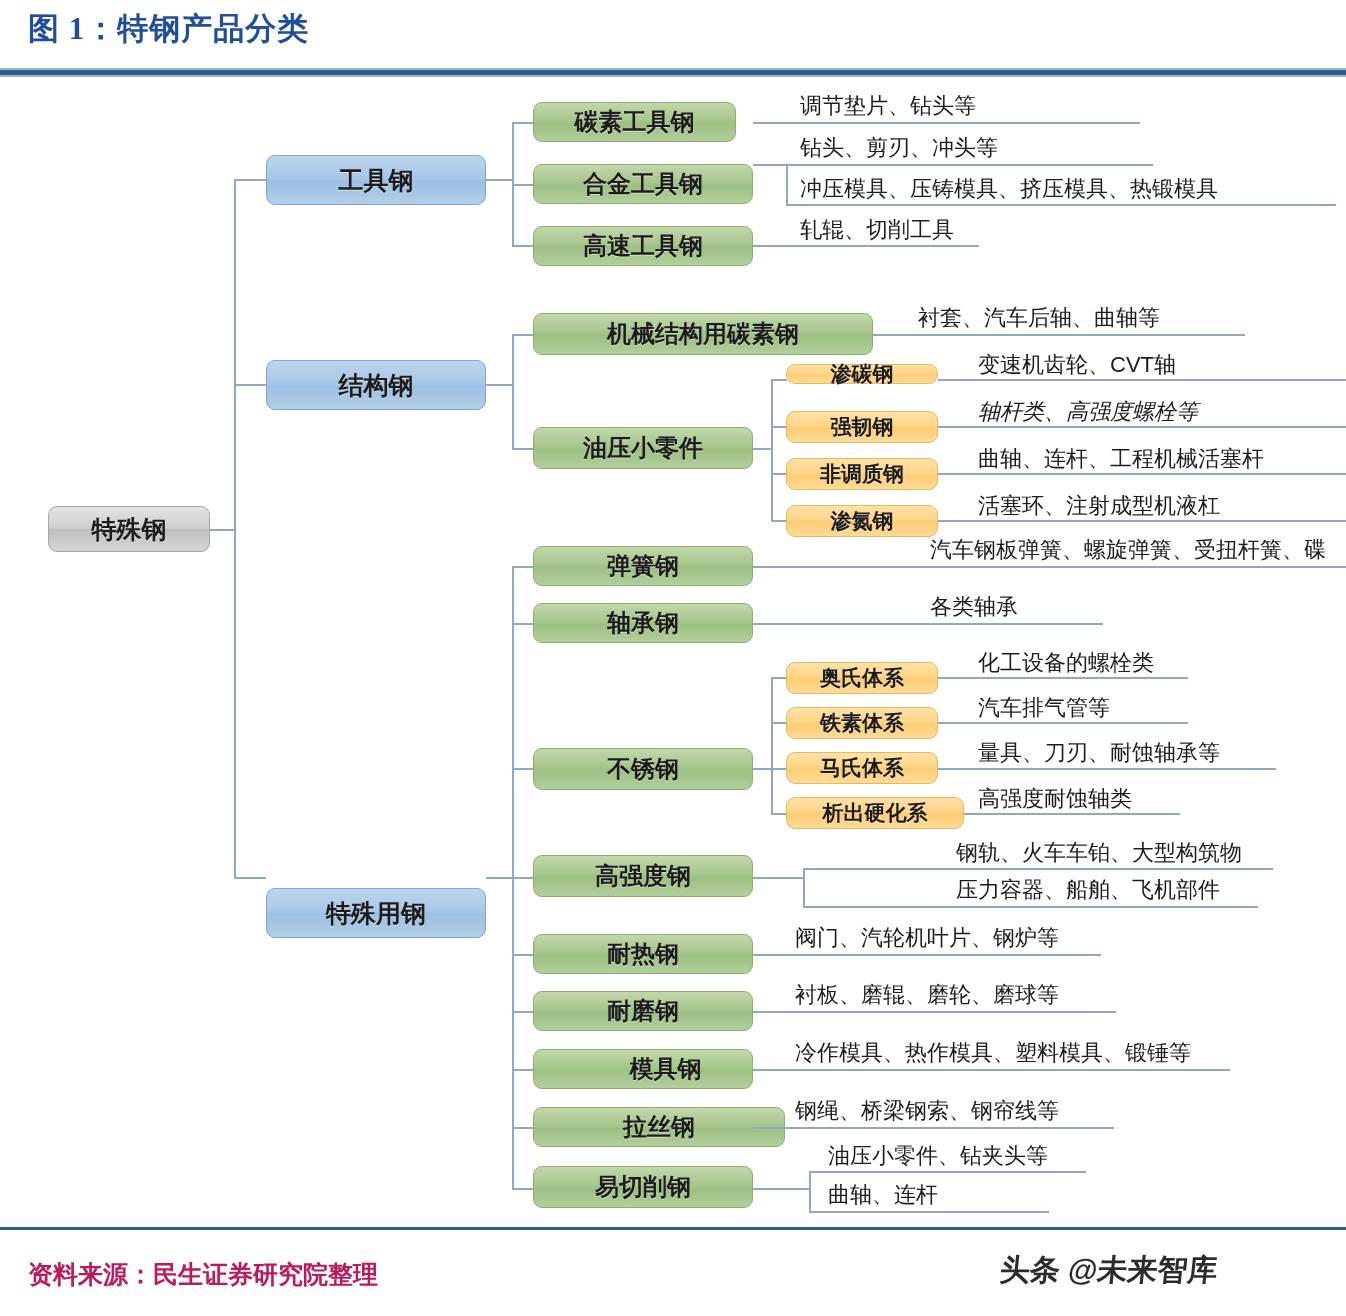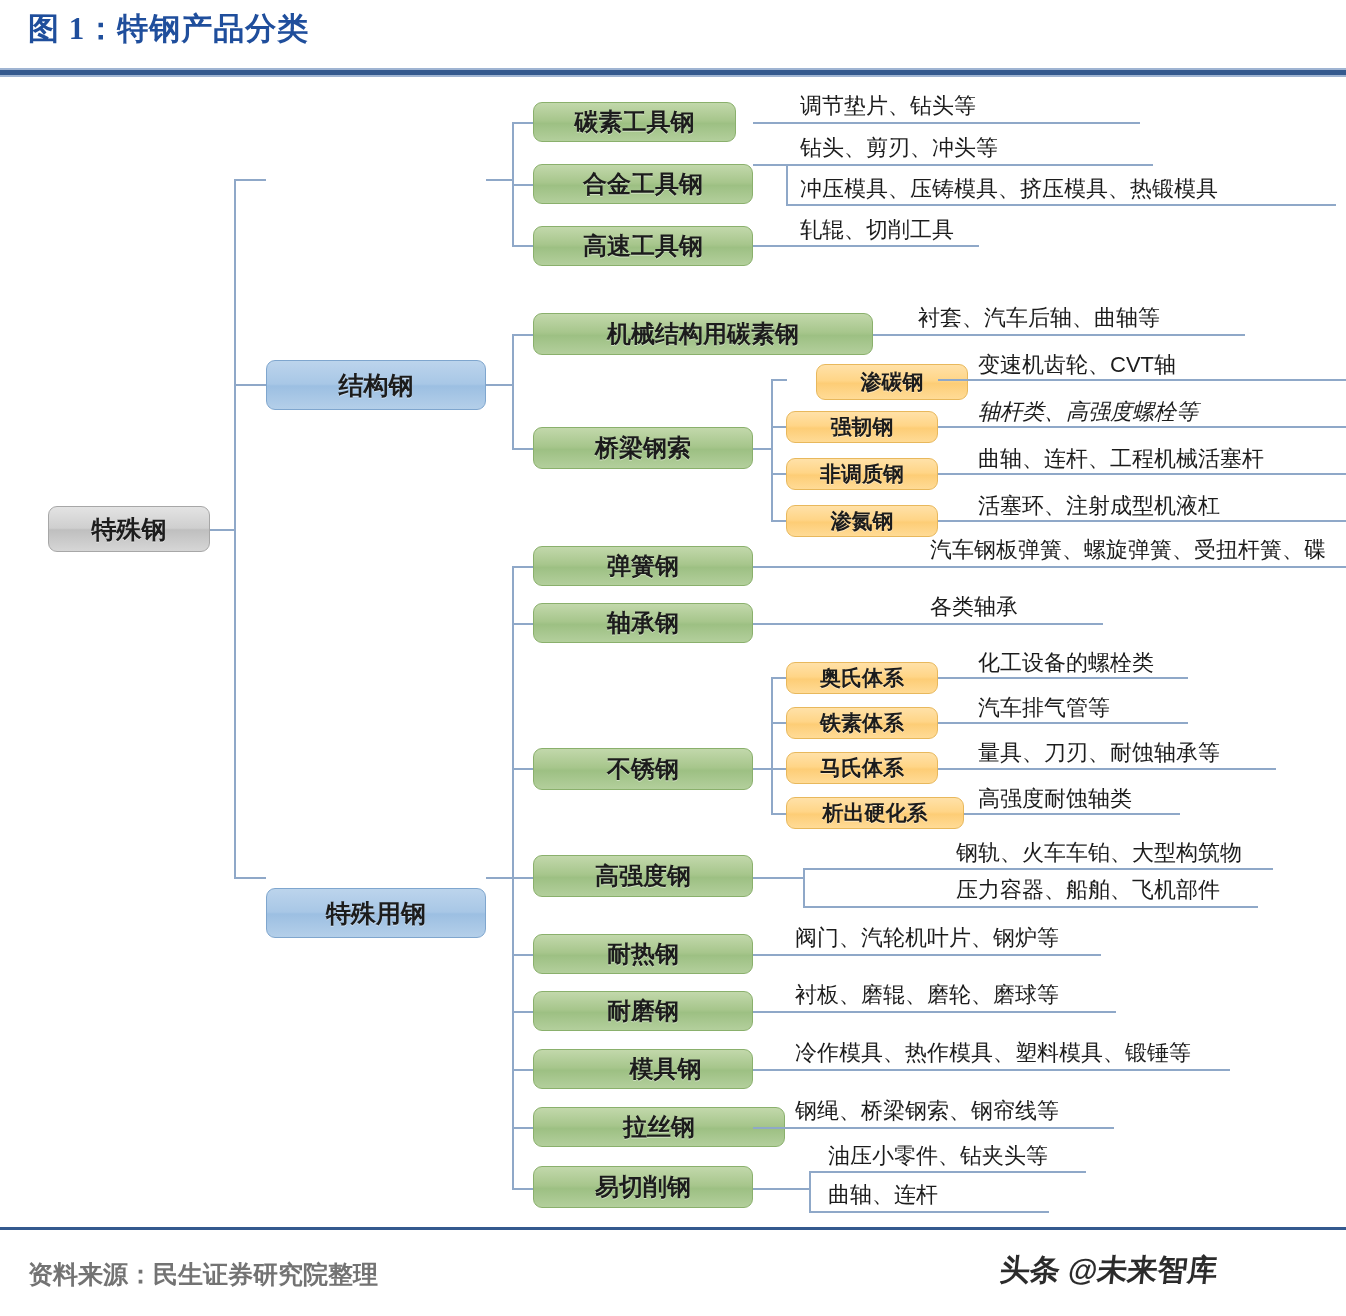--- a/index.html
+++ b/index.html
@@ -25,21 +25,21 @@
     border-top:2px solid #9fb4d2;
     border-bottom:2px solid #9fb4d2;
     box-sizing:border-box;
   }
   .rule-bottom{
     position:absolute;left:0;top:1227px;width:1346px;height:3px;
     background:#34598e;
   }
   .source{
     position:absolute;left:28px;top:1258px;
-    font-size:25px;font-weight:bold;color:#737373;white-space:nowrap;
+    font-size:25px;font-weight:bold;color:#be185d;white-space:nowrap;
     font-family:"Liberation Serif","DejaVu Serif",serif;
   }
   .watermark{
     position:absolute;left:1000px;top:1250px;
     font-size:30px;font-weight:bold;color:#1a1a1a;white-space:nowrap;
     font-family:"Liberation Sans","DejaVu Sans",sans-serif;
     transform:skewX(-6deg);
     opacity:.92;
   }
 
@@ -100,20 +100,21 @@
   <div class="rule-top"></div>
 
   <div class="ln h" style="left:210px;top:529px;width:26px;"></div>
   <div class="ln v" style="left:234px;top:179px;height:700px;"></div>
   <div class="ln h" style="left:234px;top:179px;width:32px;"></div>
   <div class="ln h" style="left:234px;top:384px;width:32px;"></div>
   <div class="ln h" style="left:234px;top:877px;width:32px;"></div>
 
   <div class="node root" style="left:48px;top:506px;width:162px;height:46px;">特殊钢</div>
 
+  <div class="node blue" style="left:266px;top:155px;width:220px;height:50px;">工具钢</div>
 
   <div class="ln h" style="left:486px;top:179px;width:28px;"></div>
   <div class="ln v" style="left:512px;top:122px;height:124px;"></div>
   <div class="ln h" style="left:512px;top:122px;width:22px;"></div>
   <div class="ln h" style="left:512px;top:184px;width:22px;"></div>
   <div class="ln h" style="left:512px;top:245px;width:22px;"></div>
 
   <div class="node green" style="left:533px;top:102px;width:203px;height:40px;">碳素工具钢</div>
   <div class="node green" style="left:533px;top:164px;width:220px;height:40px;">合金工具钢</div>
   <div class="node green" style="left:533px;top:226px;width:220px;height:40px;">高速工具钢</div>
@@ -130,33 +131,33 @@
   <div class="uline" style="left:753px;top:245px;width:226px;"></div>
 
   <div class="node blue" style="left:266px;top:360px;width:220px;height:50px;">结构钢</div>
 
   <div class="ln h" style="left:486px;top:384px;width:28px;"></div>
   <div class="ln v" style="left:512px;top:334px;height:116px;"></div>
   <div class="ln h" style="left:512px;top:334px;width:22px;"></div>
   <div class="ln h" style="left:512px;top:448px;width:22px;"></div>
 
   <div class="node green" style="left:533px;top:313px;width:340px;height:42px;">机械结构用碳素钢</div>
-  <div class="node green" style="left:533px;top:427px;width:220px;height:42px;">桥梁钢索</div>
+  <div class="node green" style="left:533px;top:427px;width:220px;height:42px;">油压小零件</div>
 
   <div class="leaf" style="left:918px;top:303px;">衬套、汽车后轴、曲轴等</div>
   <div class="uline" style="left:873px;top:334px;width:372px;"></div>
 
   <div class="ln h" style="left:753px;top:448px;width:20px;"></div>
   <div class="ln v" style="left:771px;top:379px;height:142px;"></div>
   <div class="ln h" style="left:771px;top:379px;width:16px;"></div>
   <div class="ln h" style="left:771px;top:426px;width:16px;"></div>
   <div class="ln h" style="left:771px;top:473px;width:16px;"></div>
   <div class="ln h" style="left:771px;top:520px;width:16px;"></div>
 
-  <div class="node orange" style="left:816px;top:364px;width:152px;height:36px;">渗碳钢</div>
+  <div class="node orange" style="left:786px;top:364px;width:152px;height:20px;">渗碳钢</div>
   <div class="node orange" style="left:786px;top:411px;width:152px;height:32px;">强韧钢</div>
   <div class="node orange" style="left:786px;top:458px;width:152px;height:32px;">非调质钢</div>
   <div class="node orange" style="left:786px;top:505px;width:152px;height:32px;">渗氮钢</div>
 
   <div class="leaf" style="left:978px;top:350px;">变速机齿轮、CVT轴</div>
   <div class="uline" style="left:938px;top:379px;width:408px;"></div>
 
   <div class="leaf" style="left:978px;top:397px;font-style:italic;">轴杆类、高强度螺栓等</div>
   <div class="uline" style="left:938px;top:426px;width:408px;"></div>
 

